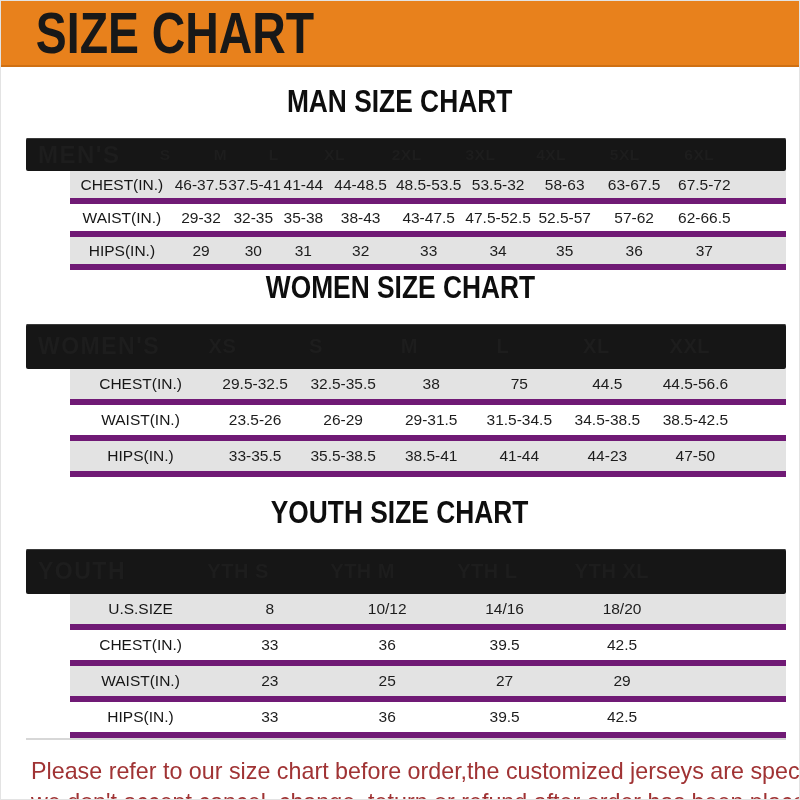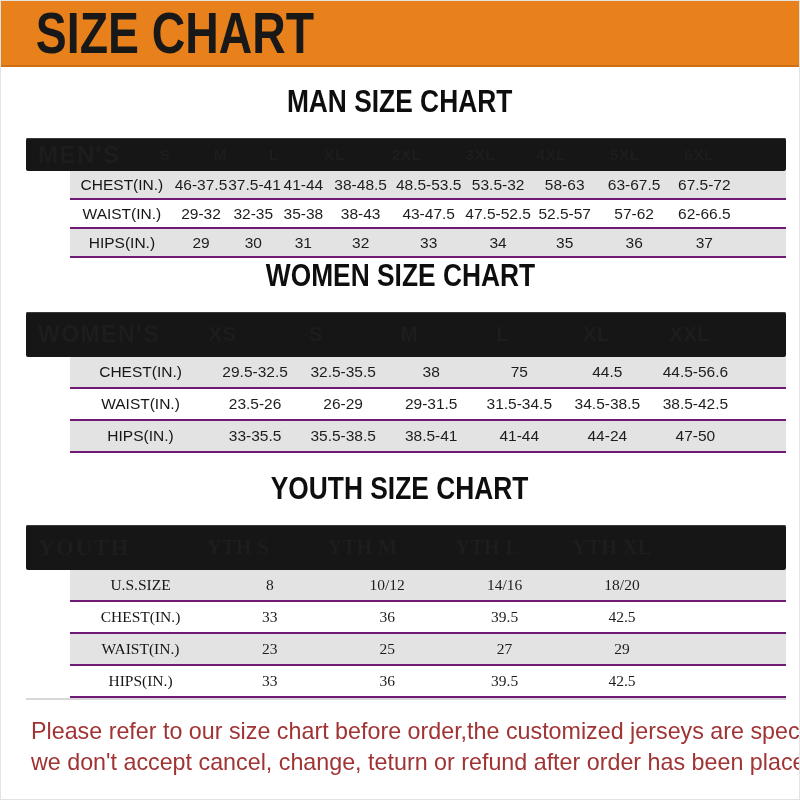--- a/index.html
+++ b/index.html
@@ -40,24 +40,24 @@
     box-shadow:inset 0 1px 0 #3a3a3a;
   }
   .men   .header-bar{height:33px;}
   .women .header-bar{height:45px;}
   .youth .header-bar{height:45px;}
   .hcell{text-align:center;font-size:18px;font-weight:600;letter-spacing:0.5px;white-space:nowrap;}
   .women .hcell,.youth .hcell{font-size:20px;}
   .hcell.first{text-align:left;padding-left:12px;font-weight:bold;letter-spacing:1.5px;}
   .men   .hcell.first{font-size:24px;}
   .women .hcell.first,.youth .hcell.first{font-size:23px;}
-  .body-row{height:27px;border-bottom:2px solid #701a75;margin-left:44px;}
+  .body-row{height:27px;border-bottom:6px solid #701a75;margin-left:44px;}
   .women .body-row,.youth .body-row{height:30px;}
   .body-row.shaded{background:#E3E3E3;}
-  .youth{border-bottom:2px solid #d7d7d7;font-family:Liberation Serif, serif;}
+  .youth{border-bottom:2px solid #d7d7d7;}
   .cell{text-align:center;font-size:15.5px;color:#1d1d1d;white-space:nowrap;}
   .label-cell{color:#161616;}
   
   .footer{margin:15px 0 0 30px;}
   .footer .note-line{
     color:#A03334;font-size:24px;line-height:31px;
     transform:scaleX(0.97);transform-origin:left center;white-space:nowrap;
   }
 </style>
 </head>
@@ -81,21 +81,21 @@
       <div class="cell hcell">3XL</div>
       <div class="cell hcell">4XL</div>
       <div class="cell hcell">5XL</div>
       <div class="cell hcell">6XL</div>
     </div>
     <div class="grid-row body-row shaded">
       <div class="cell label-cell">CHEST(IN.)</div>
       <div class="cell">46-37.5</div>
       <div class="cell">37.5-41</div>
       <div class="cell">41-44</div>
-      <div class="cell">38-48.5</div>
+      <div class="cell">44-48.5</div>
       <div class="cell">48.5-53.5</div>
       <div class="cell">53.5-32</div>
       <div class="cell">58-63</div>
       <div class="cell">63-67.5</div>
       <div class="cell">67.5-72</div>
     </div>
     <div class="grid-row body-row">
       <div class="cell label-cell">WAIST(IN.)</div>
       <div class="cell">29-32</div>
       <div class="cell">32-35</div>
@@ -151,21 +151,21 @@
       <div class="cell">31.5-34.5</div>
       <div class="cell">34.5-38.5</div>
       <div class="cell">38.5-42.5</div>
     </div>
     <div class="grid-row body-row shaded">
       <div class="cell label-cell">HIPS(IN.)</div>
       <div class="cell">33-35.5</div>
       <div class="cell">35.5-38.5</div>
       <div class="cell">38.5-41</div>
       <div class="cell">41-44</div>
-      <div class="cell">44-24</div>
+      <div class="cell">44-23</div>
       <div class="cell">47-50</div>
     </div>
   </div>
 
 <div class="section-heading h-youth">
   <span>YOUTH SIZE CHART</span>
 </div>
 <div class="size-table youth">
     <div class="grid-row header-bar">
       <div class="cell hcell first">YOUTH</div>

